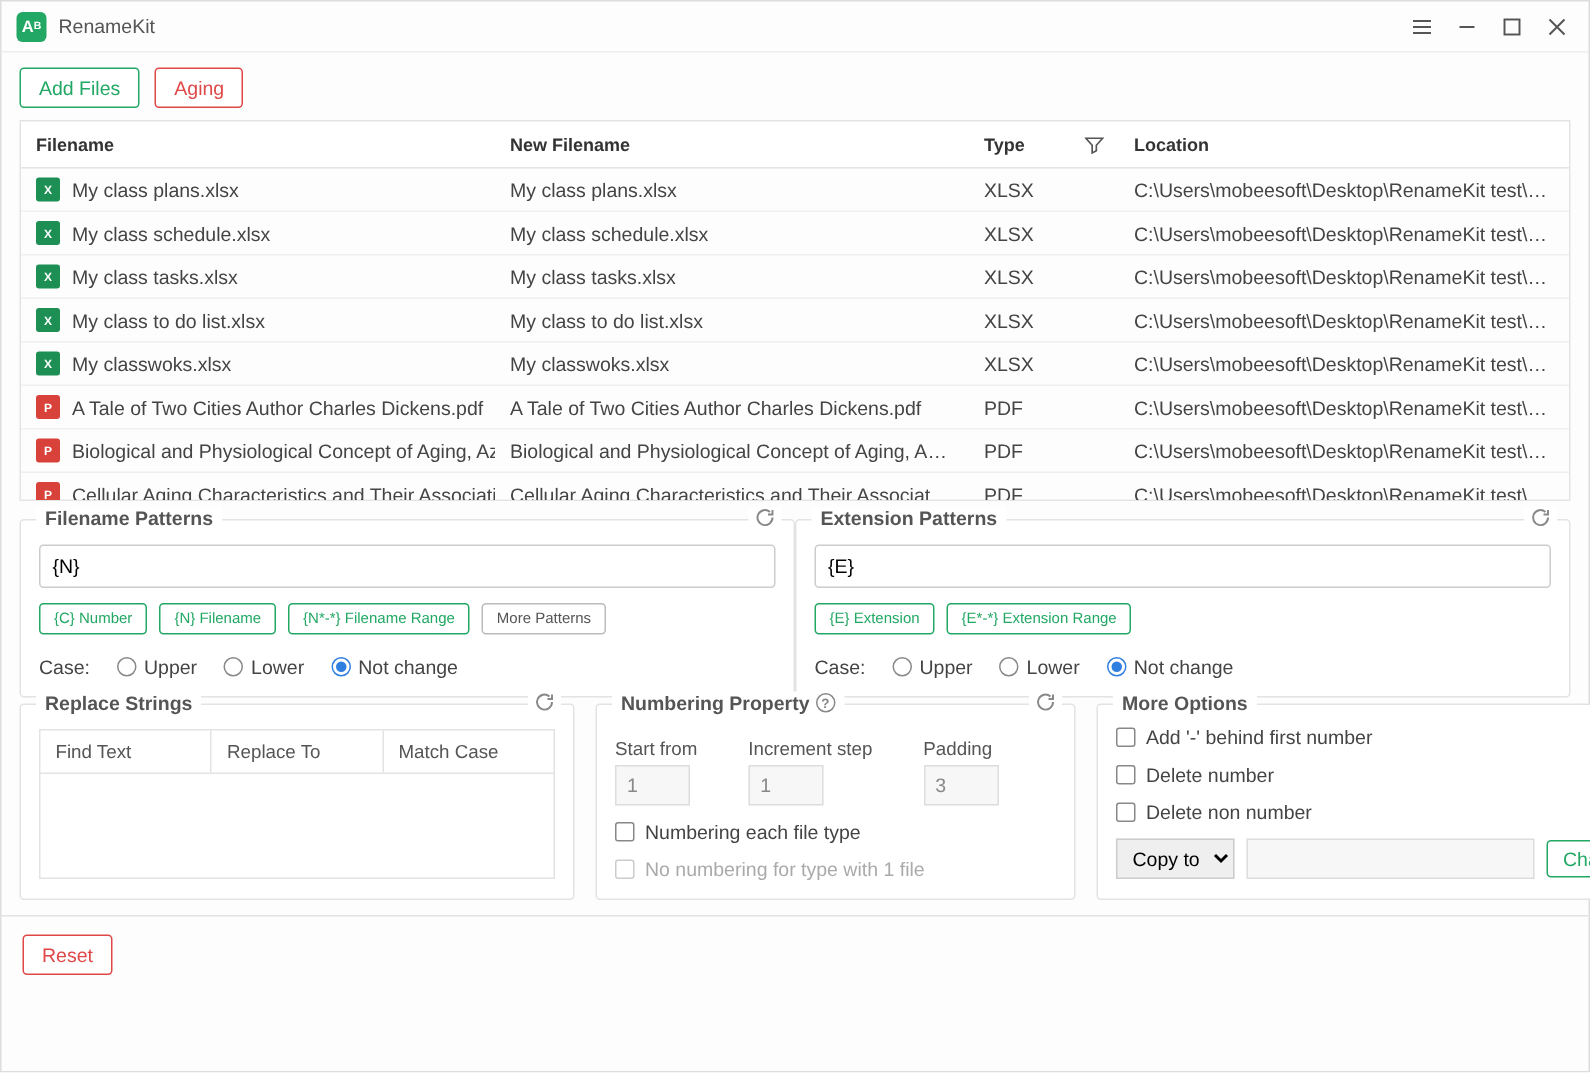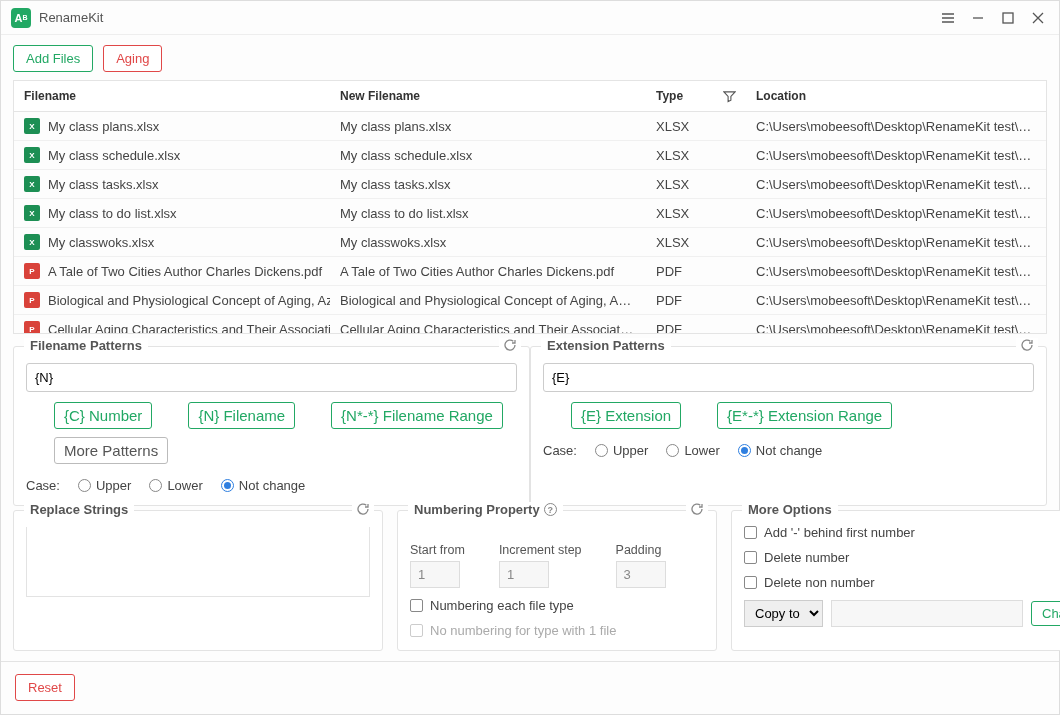--- a/index.html
+++ b/index.html
@@ -39,36 +39,36 @@
 
   
   .panels { display: grid; grid-template-columns: 1fr 1fr; padding: 12px 12px 4px 12px; }
   .panels2 { display: grid; grid-template-columns: 370px 320px 1fr; gap: 14px; padding: 0 12px 10px 12px; }
   .panel { border: 1px solid #e3e3e3; border-radius: 3px; padding: 10px 12px 12px 12px; position: relative; background: #fff; }
   .panel-title { position: absolute; top: -9px; left: 10px; background: #fff; padding: 0 6px; font-size: 13px; font-weight: 600; color: #555; display: flex; align-items: center; gap: 4px; }
   .panel-refresh { position: absolute; top: -9px; right: 8px; background: #fff; padding: 0 4px; color: #888; cursor: pointer; }
 
   .pattern-input { width: 100%; border: 1px solid #ccc; border-radius: 3px; padding: 6px 8px; font-size: 13px; margin-top: 6px; margin-bottom: 10px; }
   .chip-row { display: flex; gap: 8px; flex-wrap: wrap; }
-  .chip { border: 1px solid #22a864; color: #22a864; padding: 4px 9px; border-radius: 3px; font-size: 15px; cursor: pointer; background: #fff; margin-left: 28px; }
+  .chip { border: 1px solid #22a864; color: #22a864; padding: 4px 9px; border-radius: 3px; font-size: 10px; cursor: pointer; background: #fff; }
   .chip-plain { border-color: #bbb; color: #555; }
 
   .case-row { display: flex; align-items: center; gap: 18px; margin-top: 14px; font-size: 13px; color: #444; }
   .radio { display: flex; align-items: center; gap: 5px; cursor: pointer; }
   .radio-dot { width: 13px; height: 13px; border-radius: 50%; border: 1.5px solid #888; display: inline-flex; align-items: center; justify-content: center; }
   .radio.selected .radio-dot { border-color: #2f7fe0; }
   .radio.selected .radio-dot::after { content: ""; width: 7px; height: 7px; border-radius: 50%; background: #2f7fe0; }
 
   .replace-head { display: flex; border: 1px solid #e3e3e3; }
   .replace-head > div { flex: 1; padding: 7px 10px; font-size: 12.5px; color: #555; border-right: 1px solid #e3e3e3; }
   .replace-head > div:last-child { border-right: none; }
   .replace-body { border: 1px solid #e3e3e3; border-top: none; height: 70px; }
   .replace-add { display: flex; justify-content: flex-end; margin-top: 8px; }
 
-  .num-grid { display: flex; gap: 34px; margin-top: 22px; }
+  .num-grid { display: flex; gap: 34px; margin-top: 12px; }
   .num-field label { font-size: 12.5px; color: #555; display: block; }
   .num-field input { width: 50px; border: 1px solid #ddd; background: #f7f7f7; padding: 5px 7px; font-size: 13px; margin-top: 4px; color: #888; }
   .chk { display: flex; align-items: center; gap: 7px; font-size: 13px; color: #444; margin-top: 10px; }
   .chk.disabled { color: #aaa; }
   .chkbox { width: 13px; height: 13px; border: 1.5px solid #888; border-radius: 2px; display: inline-block; }
   .chk.disabled .chkbox { border-color: #ccc; }
 
   .more-row { display: flex; align-items: center; gap: 8px; margin-top: 10px; }
   select.copyto { border: 1px solid #ccc; padding: 4px 6px; font-size: 13px; }
   input.copyto-path { flex: 1; border: 1px solid #ddd; background: #f7f7f7; padding: 5px 7px; font-size: 13px; }
@@ -303,20 +303,25 @@
   <div class="panels2">
 
     <div class="panel">
       <div class="panel-title">Replace Strings</div>
       <div class="panel-refresh">
         <svg width="14" height="14" viewBox="0 0 14 14">
             <path d="M12 7a5 5 0 1 1-1.7-3.7M12 2v3h-3" fill="none" stroke="#888" stroke-width="1.3"></path>
           </svg>
       </div>
       <div style="height:6px"></div>
+      <div class="replace-head">
+        <div>Find Text</div>
+        <div>Replace To</div>
+        <div>Match Case</div>
+      </div>
       <div class="replace-body"></div>
     </div>
 
     <div class="panel">
       <div class="panel-title">
         <span>Numbering Property</span>
         <span class="help-icon">?</span>
       </div>
       <div class="panel-refresh">
         <svg width="14" height="14" viewBox="0 0 14 14">

